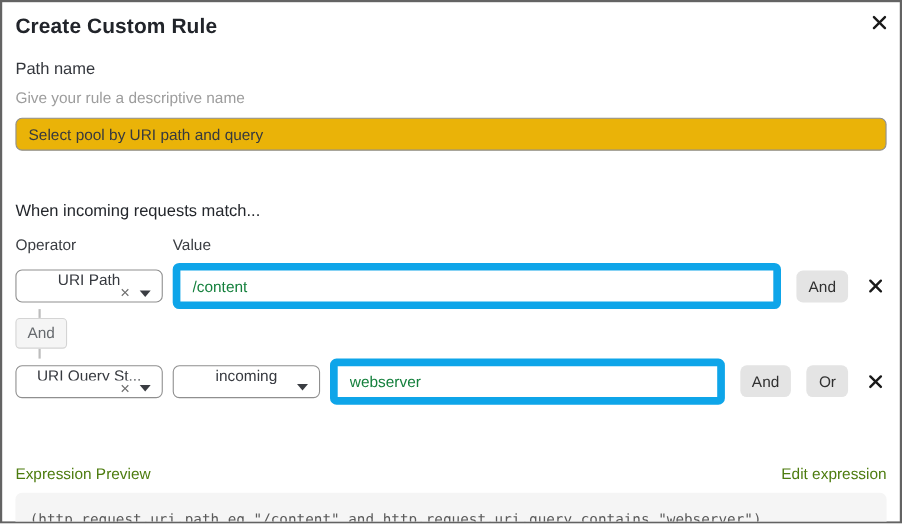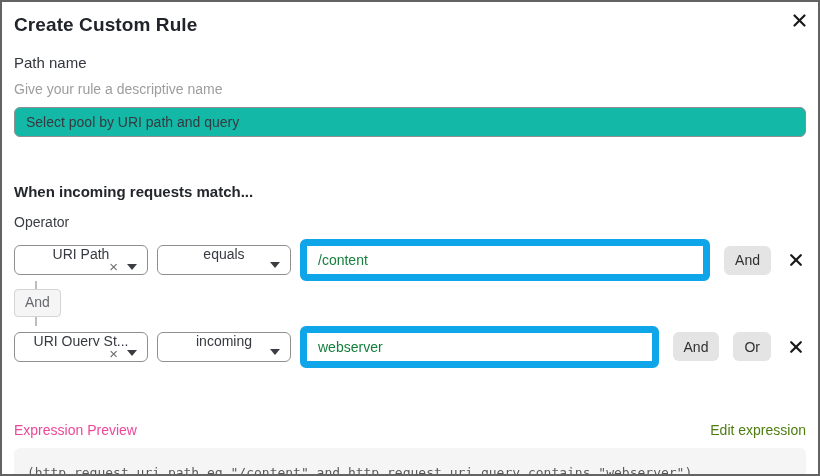--- a/index.html
+++ b/index.html
@@ -50,29 +50,29 @@
     display: block;
     width: 100%;
     height: 30px;
     margin-top: 10px;
     border: 1px solid #8f8f8f;
     border-radius: 6px;
     padding: 0 11px;
     font-family: "Liberation Sans", sans-serif;
     font-size: 14px;
     color: #36393f;
-    background: #14b8a6;
+    background: #eab308;
     outline: none;
   }
 
   
   .match-heading {
     margin-top: 46px;
     font-size: 15px;
-    font-weight: 700;
+    font-weight: 400;
     color: #23262b;
   }
   .col-labels {
     margin-top: 14px;
     display: flex;
     gap: 9px;
     font-size: 14px;
     color: #3a3d42;
   }
   .col-labels .col-field    { width: 134px; }
@@ -179,21 +179,21 @@
 
   
   .preview-head {
     margin-top: 54px;
     display: flex;
     justify-content: space-between;
     align-items: baseline;
   }
   .preview-label {
     font-size: 14px;
-    color: #ec4899;
+    color: #4d7c0f;
   }
   .edit-link {
     font-size: 14px;
     color: #4d7c0f;
     text-decoration: none;
     cursor: pointer;
   }
   .code-block {
     margin-top: 10px;
     height: 50px;
@@ -227,33 +227,28 @@
   </div>
 
   <div class="rule-name-label">Path name</div>
   <div class="rule-name-hint">Give your rule a descriptive name</div>
   <input class="text-input" type="text" value="Select pool by URI path and query" style="">
 
   <div class="match-heading">When incoming requests match...</div>
 
   <div class="col-labels">
     <div class="col-operator">Operator</div>
+    <div class="col-value">Value</div>
   </div>
 
   <div class="cond-row">
     <div class="select w-field">
       <span class="sel-label">URI Path</span>
       <span class="sel-right">
         <span class="clear-x">×</span>
-        <span class="caret"></span>
-      </span>
-    </div>
-    <div class="select w-operator">
-      <span class="sel-label">equals</span>
-      <span class="sel-right">
         <span class="caret"></span>
       </span>
     </div>
     <input class="value-input" type="text" value="/content" style="">
     <button class="conj-btn">And</button>
     <div class="row-close">
       <span>
         <svg class="x-svg" width="14" height="14" viewBox="0 0 14 14">
           <line x1="2.2" y1="2.2" x2="11.8" y2="11.8" stroke="#1a1a1a" stroke-width="2.2" stroke-linecap="round"></line>
           <line x1="11.8" y1="2.2" x2="2.2" y2="11.8" stroke="#1a1a1a" stroke-width="2.2" stroke-linecap="round"></line>

